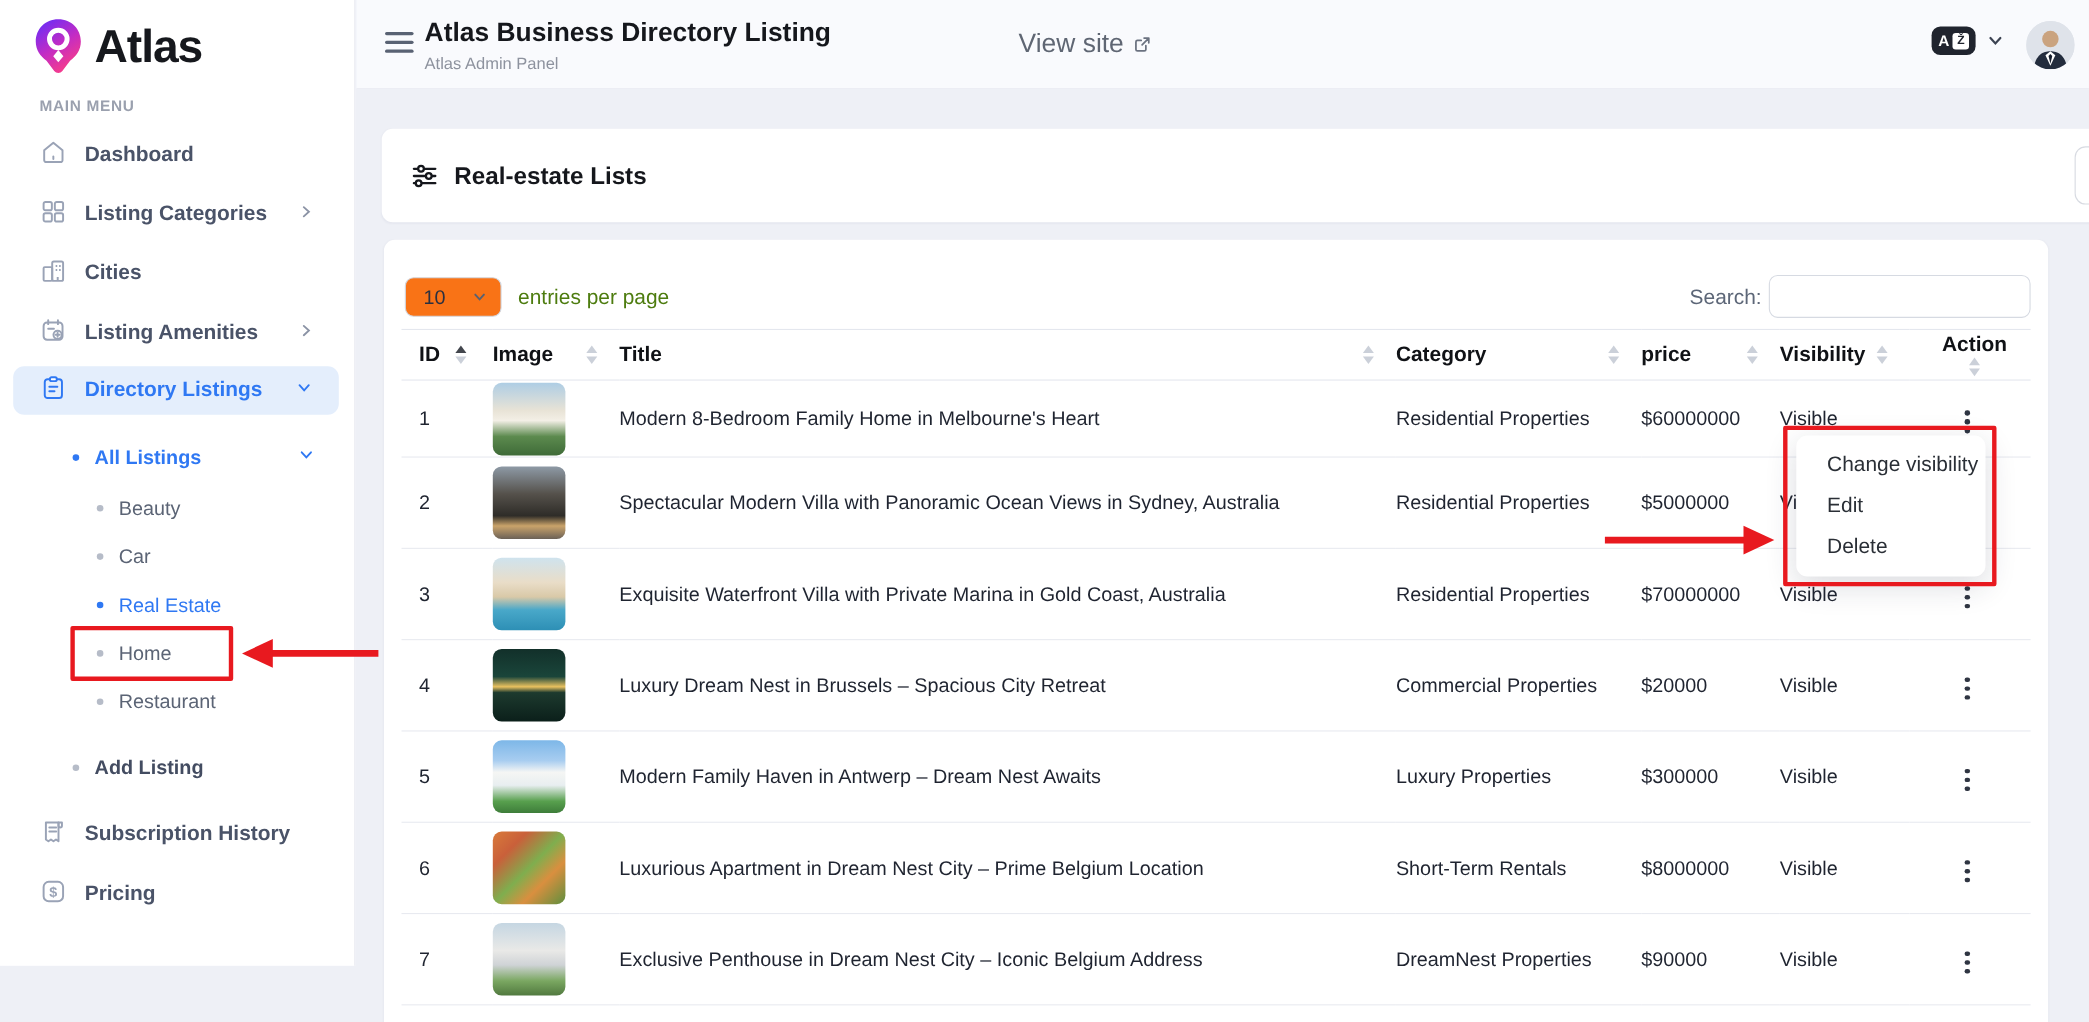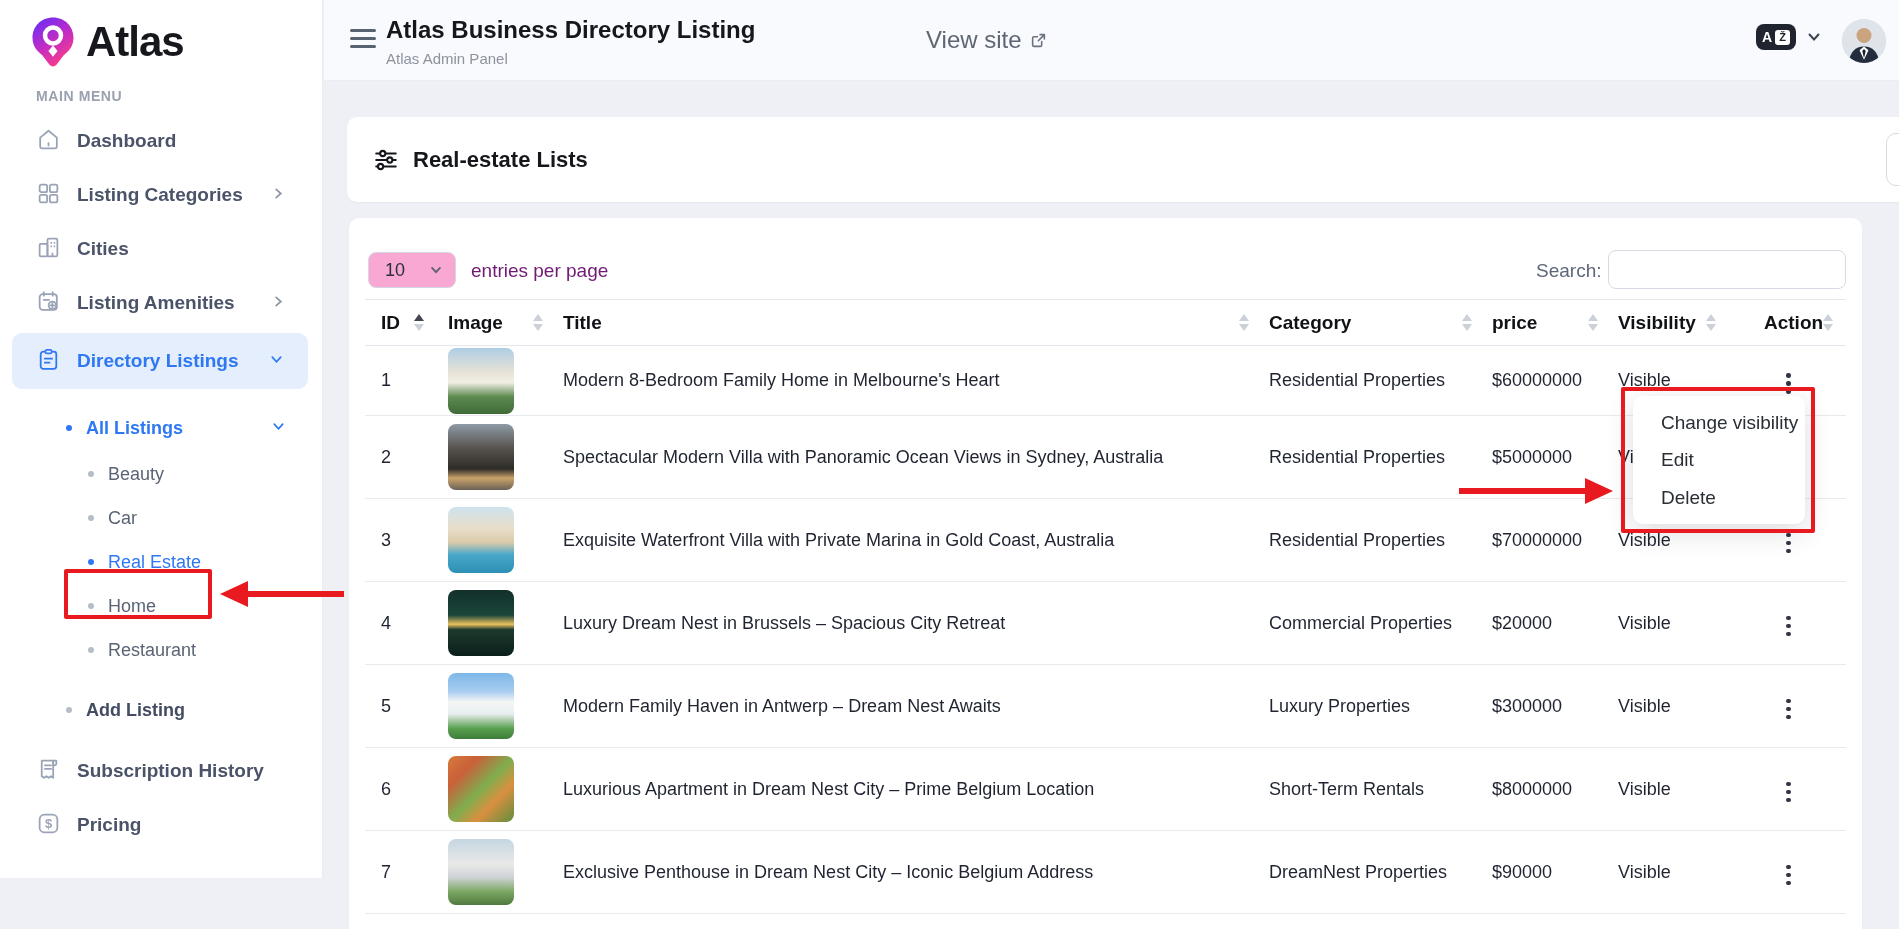--- a/index.html
+++ b/index.html
@@ -10,21 +10,21 @@
   .sidebar { position:absolute; left:0; top:0; width:323px; height:878px;
              background:#fff; border-right:1px solid #eaecf2; z-index:5; }
   .logo-row { display:flex; align-items:center; gap:10px; padding:16px 0 0 30px; }
   .logo-text { font-size:42px; font-weight:700; color:#16181d; letter-spacing:-1px; }
   .menu-caption { margin:20px 0 10px 36px; font-size:14px; font-weight:700;
                   color:#9aa0ae; letter-spacing:.6px; }
   .nav-item { position:relative; display:flex; align-items:center; gap:16px;
               height:54px; padding-left:36px; cursor:pointer; }
   .nav-label { font-size:19px; font-weight:700; color:#4a5368; }
   .nav-item.active { background:#e4eefc; border-radius:10px; margin:3px 14px 3px 12px;
-                     height:56px; padding-left:24px; }
+                     height:44px; padding-left:24px; }
   .nav-item.active .nav-label { color:#2f78f3; }
   .chev { position:absolute; right:36px; }
   .nav-item.active .chev { right:24px; }
   .sub-item { position:relative; display:flex; align-items:center; gap:14px;
               height:44px; cursor:pointer; }
   .sub-item.lvl1 { padding-left:66px; }
   .sub-item.lvl2 { padding-left:88px; }
   .sub-item.tall { height:48px; }
   .bullet { width:6px; height:6px; border-radius:50%; background:#b6bcc8; flex:0 0 auto; }
   .sub-label { font-size:18px; font-weight:500; color:#5b6475; }
@@ -62,37 +62,37 @@
   .add-btn { position:absolute; right:16px; top:16px; height:53px; padding:0 26px;
              display:flex; align-items:center; gap:12px; background:#fff;
              border:1.5px solid #d8dbe2; border-radius:10px; cursor:pointer;
              font-size:19px; color:#1a1f29; }
   .plus { font-size:26px; font-weight:400; color:#1a1f29; line-height:0; margin-top:-2px; }
 
   .card-table { left:349px; top:218px; width:1513px; height:760px; }
   .pagesize { position:absolute; left:19px; top:34px; width:88px; height:36px;
               border:1px solid #d3d7df; border-radius:8px; display:flex; align-items:center;
               justify-content:space-between; padding:0 12px 0 16px; cursor:pointer;
-              font-size:18px; color:#2a3040; background:#f9a8d4; }
-  .entries-lbl { position:absolute; left:122px; top:42px; font-size:19px; color:#701a75; }
+              font-size:18px; color:#2a3040; background:#f97316; }
+  .entries-lbl { position:absolute; left:122px; top:42px; font-size:19px; color:#4d7c0f; }
   .search-lbl { position:absolute; left:1187px; top:42px; font-size:19px; color:#5d6778; }
   .search-input { position:absolute; left:1259px; top:32px; width:238px; height:39px;
                   border:1px solid #d6dae2; border-radius:8px; background:#fff;
                   font-size:17px; color:#2a3040; padding:0 12px; outline:none; }
 
   
   table.listing { position:absolute; left:16px; top:81px; width:1481px;
                   border-collapse:collapse; table-layout:fixed; }
   .listing th { border-top:1px solid #e4e7ee; border-bottom:1px solid #e4e7ee;
                 height:46px; text-align:left; font-size:19px; font-weight:700; color:#101216;
                 padding:0; }
   .listing th .th-wrap { display:flex; align-items:center; justify-content:space-between;
                          padding-right:20px; }
   .listing th.th-id .th-wrap { display:inline-flex; gap:14px; padding:0; margin-left:16px; }
-  .listing th.th-action .th-wrap { padding-left:28px; }
+  .listing th.th-action .th-wrap { padding-left:28px;flex-direction:column; }
   .sort { display:inline-flex; flex-direction:column; gap:2.5px; cursor:pointer; }
   .sort i { width:0; height:0; border-left:5.5px solid transparent; border-right:5.5px solid transparent; }
   .sort .up { border-bottom:7px solid #cbd0d9; }
   .sort .dn { border-top:7px solid #cbd0d9; }
   .sort.asc .up { border-bottom-color:#43464d; }
   .listing td { border-bottom:1px solid #e8eaf0; font-size:18px; color:#1f2430;
                 vertical-align:middle; padding:0; }
   .listing tr.r1 td { height:70px; }
   .listing tbody td { height:83px; }
   .listing td.c-id { padding-left:16px; }

